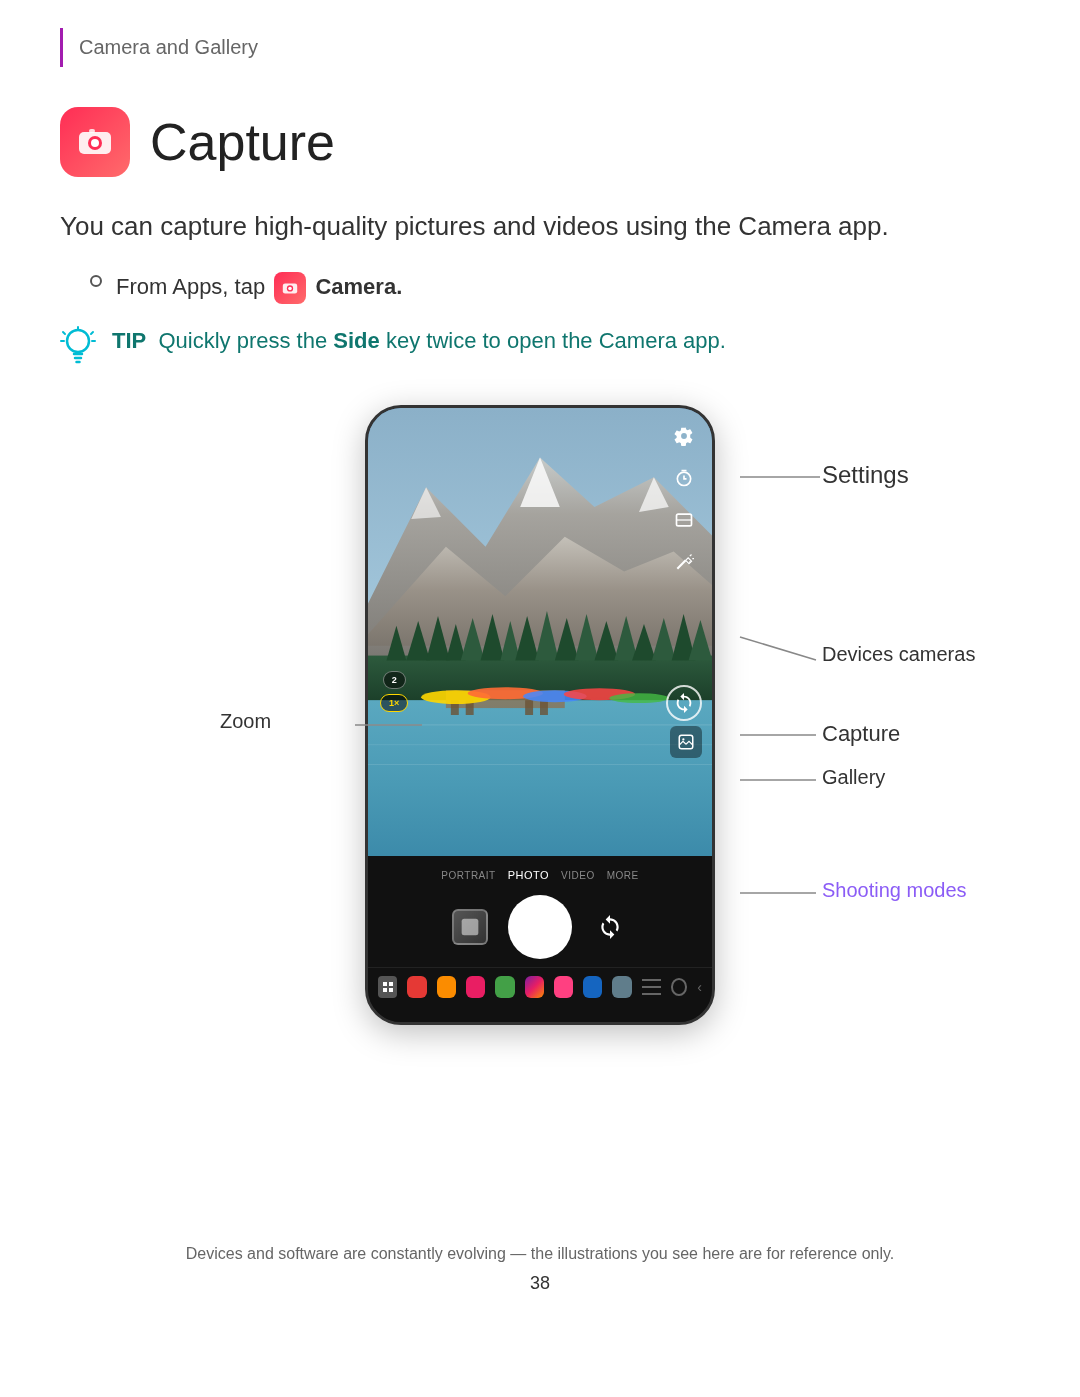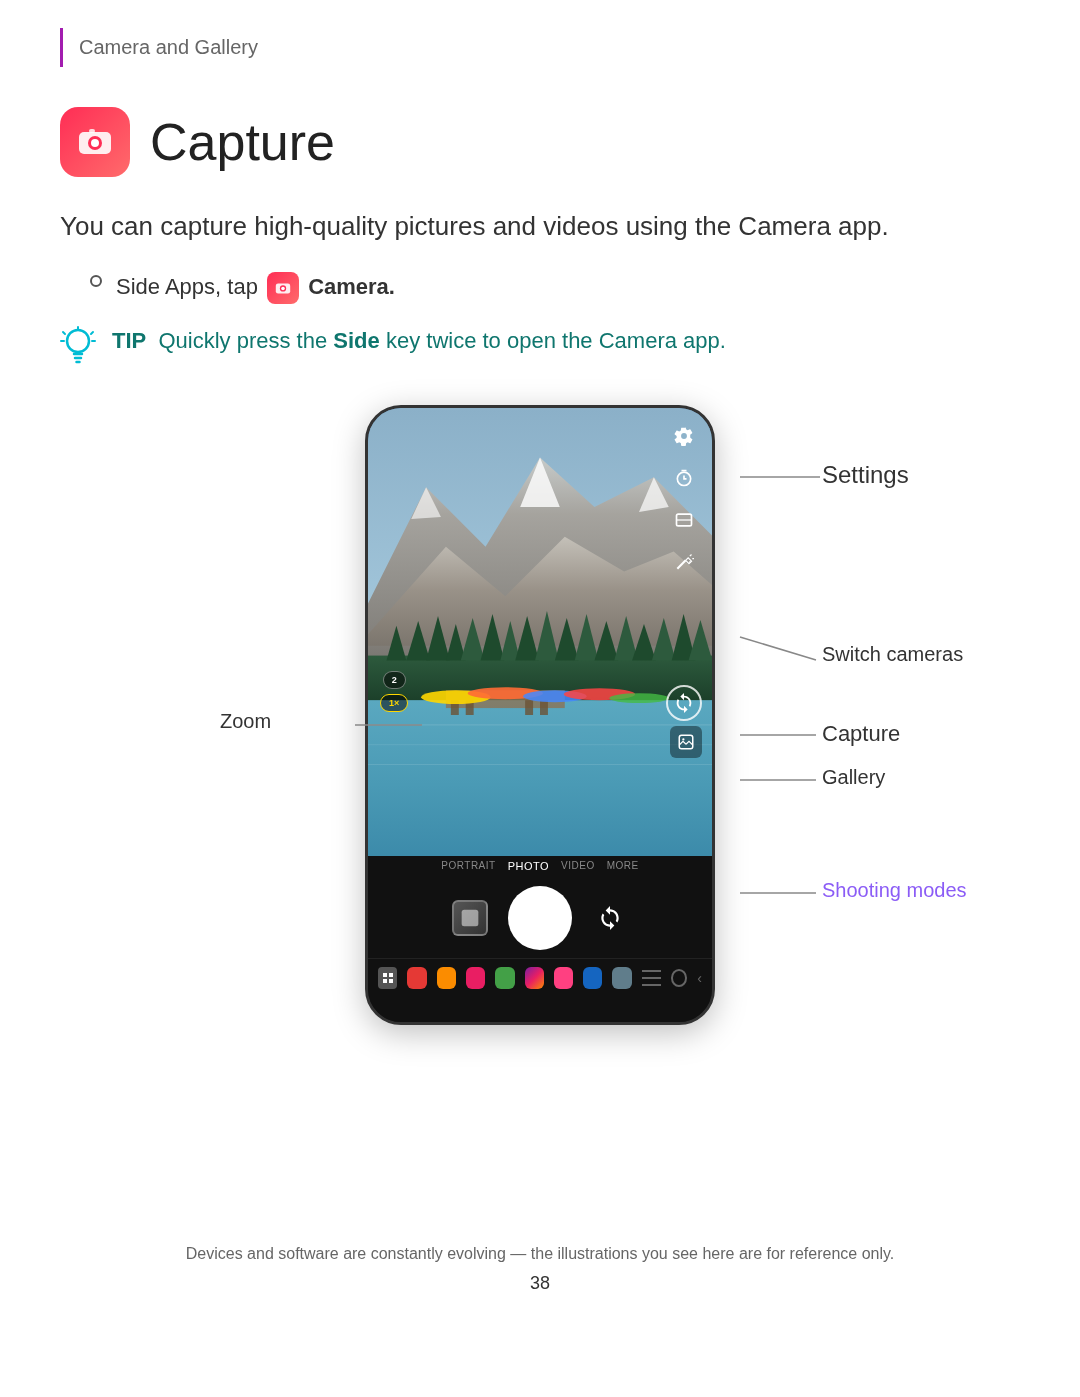--- a/index.html
+++ b/index.html
@@ -198,24 +198,24 @@
       bottom: 0;
       left: 0; right: 0;
       height: 27%;
       background: #111;
       display: flex;
       flex-direction: column;
     }
 
     .shooting-modes {
       display: flex;
-      align-items: flex-start;
+      align-items: flex-end;
       justify-content: center;
       gap: 12px;
-      padding: 4px 10px 8px 10px;
+      padding: 13px 10px 8px 10px;
     }
     .mode-item {
       font-size: 10px;
       color: #888;
       font-weight: 400;
       letter-spacing: 0.5px;
     }
     .mode-item.active {
       color: white;
       font-weight: 400;
@@ -326,21 +326,21 @@
       </svg>
     </div>
     <h1 class="camera-title">Capture</h1>
   </div>
 
   <p class="description">You can capture high-quality pictures and videos using the Camera app.</p>
 
   <div class="list-item">
     <div class="list-bullet"></div>
     <span class="list-text">
-      <span>Side Apps, tap</span>
+      <span>From Apps, tap</span>
       <span class="inline-icon-small">
         <svg width="18" height="18" viewBox="0 0 40 40" fill="none" xmlns="http://www.w3.org/2000/svg">
           <rect x="4" y="10" width="32" height="22" rx="5" fill="white" opacity="0.9"></rect>
           <circle cx="20" cy="21" r="7" fill="#ff2d55"></circle>
           <circle cx="20" cy="21" r="4" fill="white"></circle>
         </svg>
       </span>
       <span class="bold-text">Camera.</span>
     </span>
   </div>
@@ -567,21 +567,21 @@
       <line x1="680" y1="330" x2="756" y2="330" stroke="#888" stroke-width="1.5"></line>
 
       <line x1="680" y1="375" x2="756" y2="375" stroke="#888" stroke-width="1.5"></line>
 
       <line x1="362" y1="320" x2="295" y2="320" stroke="#888" stroke-width="1.5"></line>
 
       <line x1="680" y1="488" x2="756" y2="488" stroke="#888" stroke-width="1.5"></line>
     </svg>
 
     <div style="position:absolute; left:762px; top:56px; font-size:24px; color:#333;">Settings</div>
-    <div style="position:absolute; left:762px; top:238px; font-size:20px; color:#333;">Switch cameras</div>
+    <div style="position:absolute; left:762px; top:238px; font-size:20px; color:#333;">Devices cameras</div>
     <div style="position:absolute; left:762px; top:316px; font-size:22px; color:#333;">Capture</div>
     <div style="position:absolute; left:762px; top:361px; font-size:20px; color:#333;">Gallery</div>
     <div style="position:absolute; left:160px; top:305px; font-size:20px; color:#333;">Zoom</div>
     <div style="position:absolute; left:762px; top:474px; font-size:20px; color:#8b5cf6;">Shooting modes</div>
   </div>
 
 </div>
 
 <div class="footer">
   <p class="footer-note">Devices and software are constantly evolving — the illustrations you see here are for reference only.</p>

